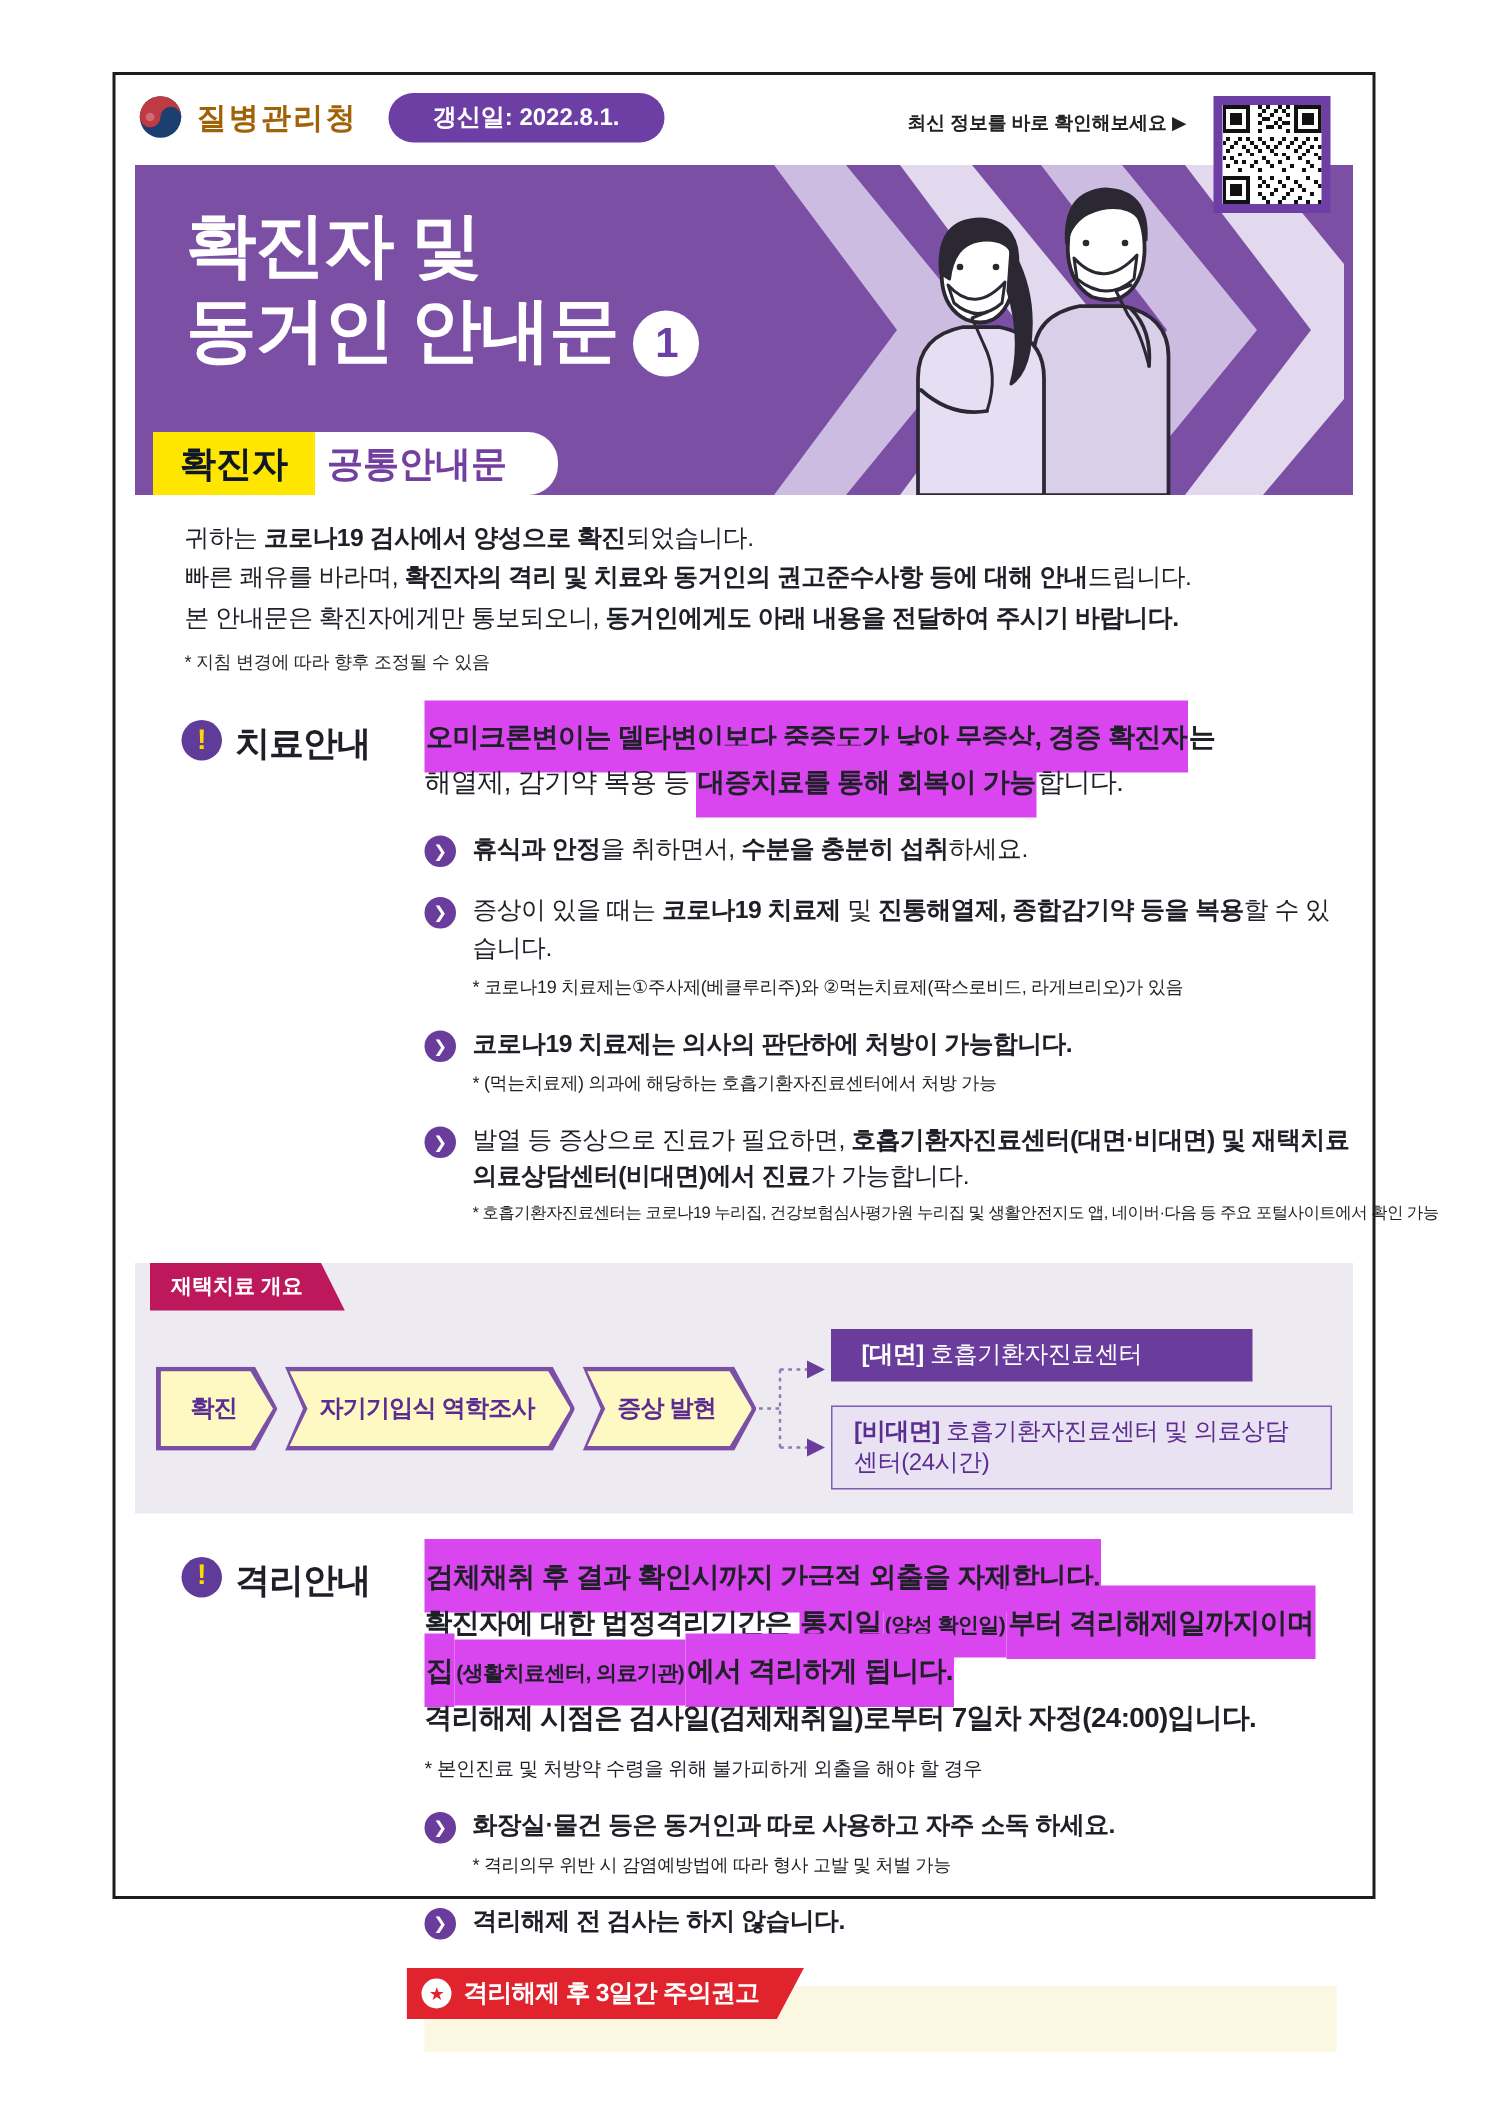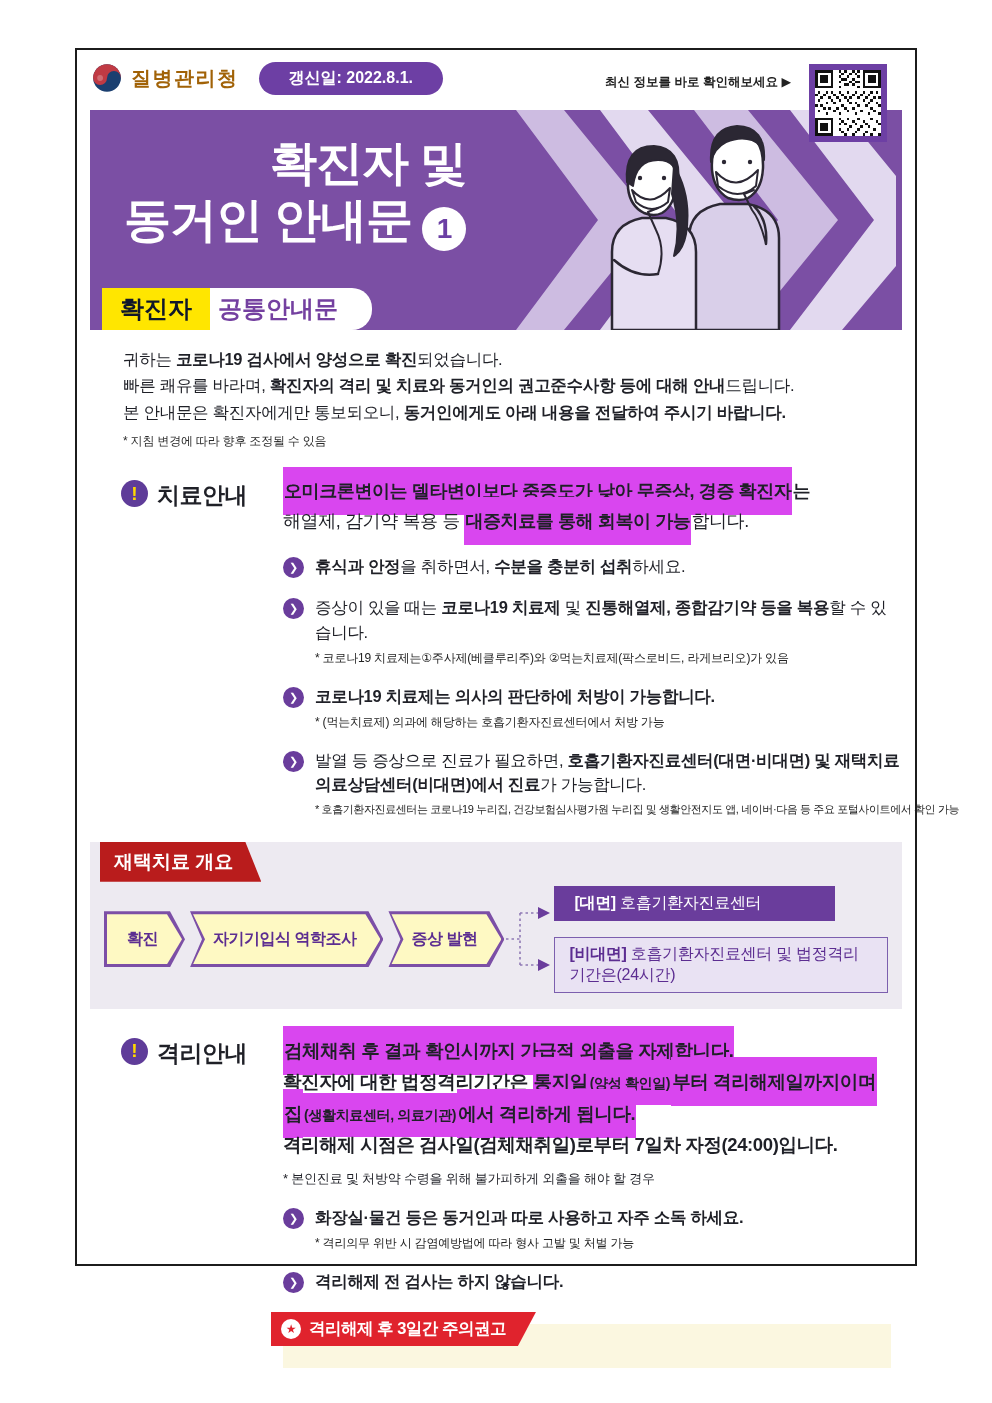--- a/index.html
+++ b/index.html
@@ -30,21 +30,21 @@
     background:#6d3fa4; padding:6px; z-index:10;
   }
   .qr-frame svg { width:100%; height:100%; background:#fff; display:block; }
   
   .hero {
     position:relative; margin:4px 13px 0; height:220px; background:#7b4fa4; overflow:hidden;
   }
   .illus { position:absolute; right:6px; top:0; height:220px; width:380px; }
   .hero-title {
     position:absolute; left:34px; top:24px; z-index:3;
-    font-size:47px; font-weight:800; color:#fff; line-height:1.22; letter-spacing:-1px;text-align:right;
+    font-size:47px; font-weight:800; color:#fff; line-height:1.22; letter-spacing:-1px;
   }
   .num-circle {
     display:inline-flex; width:44px; height:44px; background:#fff; border-radius:50%;
     color:#6b3fa4; font-size:28px; font-weight:800; align-items:center; justify-content:center;
     margin-left:10px; transform:translateY(2px);
   }
   .hero-badges { position:absolute; left:12px; bottom:0; display:flex; z-index:4; }
   .badge-y {
     background:#ffe600; color:#0f172a; font-weight:800; font-size:24px;
     padding:5px 18px; display:flex; align-items:center;
@@ -76,22 +76,22 @@
   .bullet-icon {
     width:21px; height:21px; flex:none; border-radius:50%; background:#6a3d9c; color:#fff;
     font-size:11px; font-weight:800; display:flex; align-items:center; justify-content:center; margin-top:3px;
   }
   .bullet-text { font-size:16.5px; line-height:1.5; letter-spacing:-0.3px; }
   .bullet-note { font-size:12px; margin-top:4px; color:#222; letter-spacing:-0.2px; }
   .bullet-note.tight { font-size:11px; letter-spacing:-0.4px; white-space:nowrap; }
   
   .flow { position:relative; margin:24px 13px 0; background:#edeaf1; padding:44px 14px 16px 14px; }
   .flow-flag {
-    position:absolute; top:0; left:10px; background:#b91c1c; color:#fff; font-weight:800;
-    font-size:19px; padding:7px 28px 7px 14px;
+    position:absolute; top:0; left:10px; background:#be185d; color:#fff; font-weight:800;
+    font-size:14px; padding:7px 28px 7px 14px;
     clip-path:polygon(0 0, calc(100% - 16px) 0, 100% 100%, 0 100%);
   }
   .flow-row { display:flex; align-items:center; }
   .steps { display:flex; align-items:center; gap:5px; }
   .step { background:#7c4fa6; padding:3px;
     clip-path:polygon(0 0, calc(100% - 15px) 0, 100% 50%, calc(100% - 15px) 100%, 0 100%, 12px 50%); }
   .step.first { clip-path:polygon(0 0, calc(100% - 15px) 0, 100% 50%, calc(100% - 15px) 100%, 0 100%); }
   .step > span {
     display:flex; align-items:center; justify-content:center; height:50px;
     padding:0 24px 0 20px; background:#fef9c3; clip-path:inherit;
@@ -276,21 +276,21 @@
           <path d="M0 46 H14"></path>
             <path d="M14 20 V72"></path>
             <path d="M14 20 H32"></path>
             <path d="M14 72 H32"></path>
         </g>
         <path d="M32 14 L44 20 L32 26 Z" fill="#6a3d9c"></path>
         <path d="M32 66 L44 72 L32 78 Z" fill="#6a3d9c"></path>
       </svg>
       <div class="outcomes">
         <div class="outcome o1"><span class="b">[대면]</span><span> 호흡기환자진료센터</span></div>
-        <div class="outcome o2"><span class="b">[비대면]</span><span> 호흡기환자진료센터 및 법정격리기간은(24시간)</span></div>
+        <div class="outcome o2"><span class="b">[비대면]</span><span> 호흡기환자진료센터 및 의료상담센터(24시간)</span></div>
       </div>
     </div>
   </div>
 
   <div class="section">
     <div class="sec-head">
       <div class="sec-icon">!</div>
       <div class="sec-title">격리안내</div>
     </div>
     <div class="sec-body">

